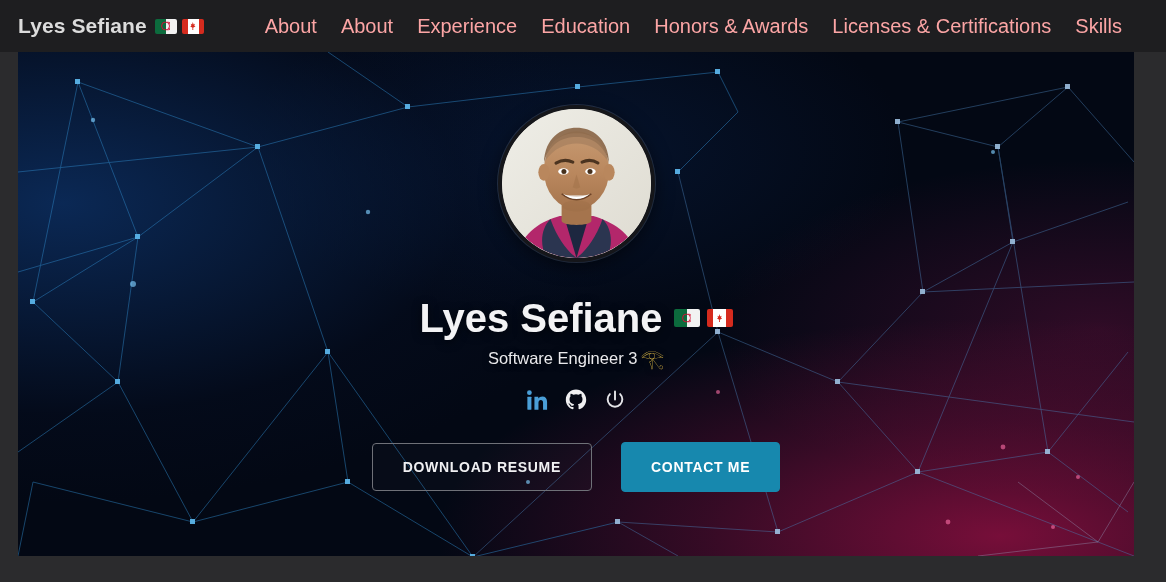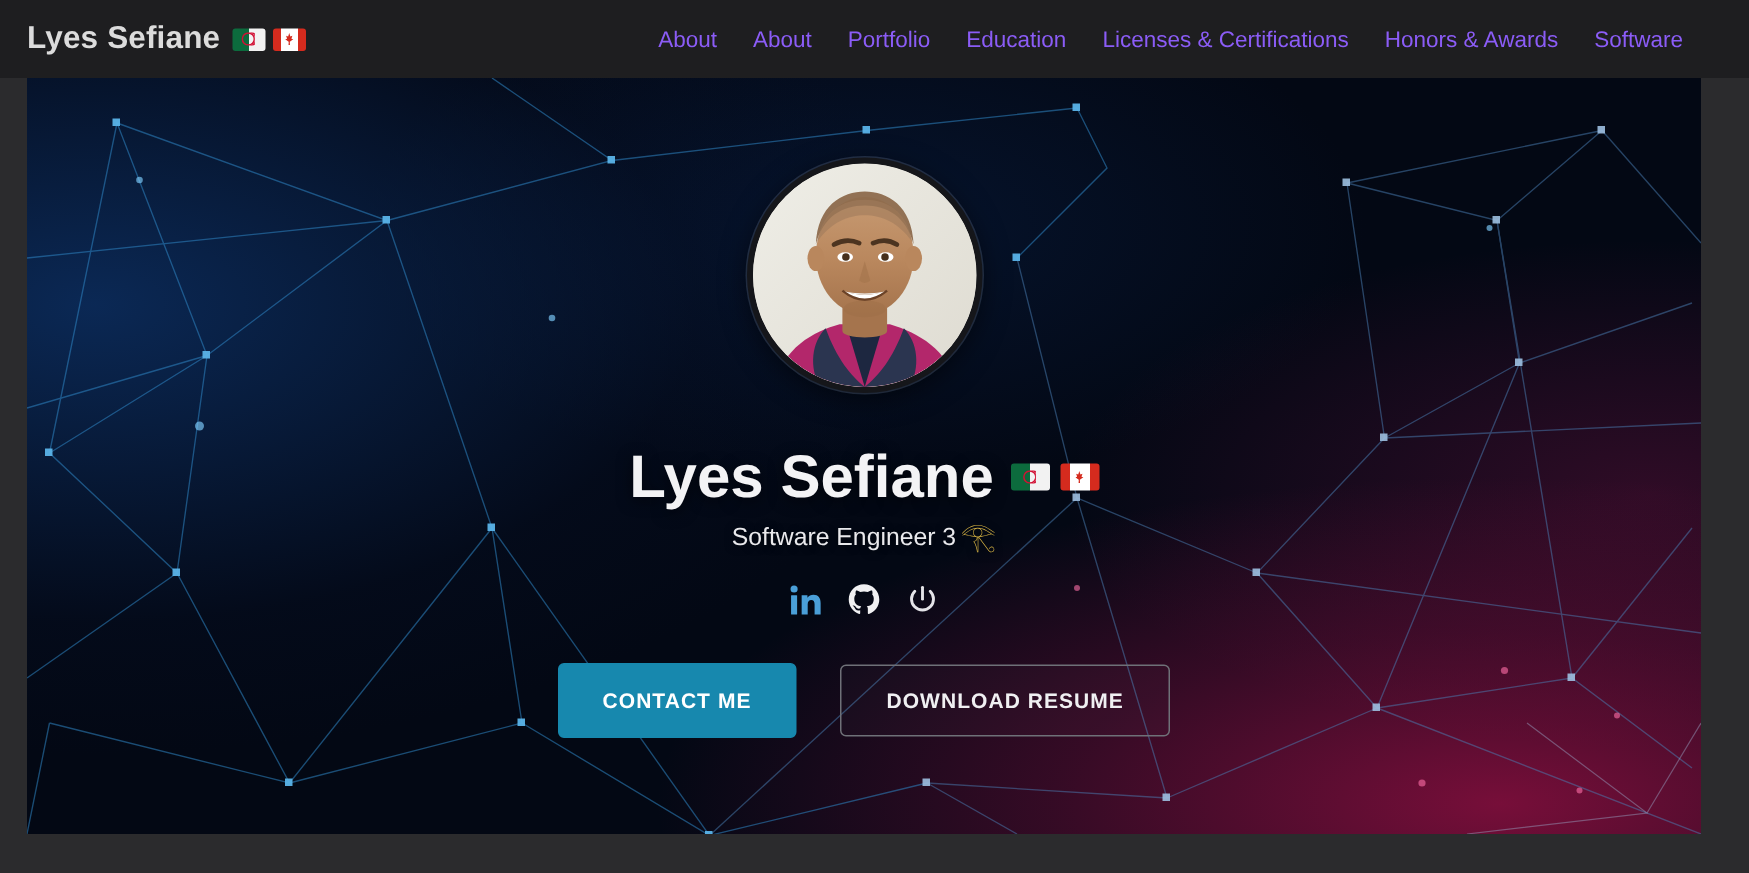--- a/index.html
+++ b/index.html
@@ -76,22 +76,22 @@
   }
   .flag-lg { width: 26px; height: 18px; }
 
   .nav-links {
     display: flex;
     align-items: center;
     gap: 0;
     margin-right: 14px;
   }
   .nav-link {
-    color: #8b5cf6;
-    font-size: 15px;
+    color: #fca5a5;
+    font-size: 20px;
     padding: 6px 12px;
     text-decoration: none;
     white-space: nowrap;
     cursor: pointer;
   }
 
   
   .hero {
     position: absolute;
     top: 52px;
@@ -197,25 +197,25 @@
     <span>Lyes Sefiane</span>
     <span class="brand-flags">
       <span class="flag flag-dz"></span>
       <span class="flag flag-ca"></span>
     </span>
   </div>
 
   <div class="nav-links">
     <a class="nav-link">About</a>
     <a class="nav-link">About</a>
-    <a class="nav-link">Portfolio</a>
+    <a class="nav-link">Experience</a>
     <a class="nav-link">Education</a>
+    <a class="nav-link">Honors &amp; Awards</a>
     <a class="nav-link">Licenses &amp; Certifications</a>
-    <a class="nav-link">Honors &amp; Awards</a>
-    <a class="nav-link">Software</a>
+    <a class="nav-link">Skills</a>
   </div>
 </div>
 
 <div class="hero">
 
   <svg class="hero-net" viewBox="0 0 1116 504" preserveAspectRatio="none">
     <g stroke="#2e85c4" stroke-width="0.9" opacity="0.55" fill="none">
       <path d="M60,30 L240,95 L120,185 L60,30 Z"></path>
       <path d="M240,95 L390,55 L310,0"></path>
       <path d="M120,185 L15,250 L100,330 L120,185"></path>
@@ -383,18 +383,18 @@
       </a>
       <a class="social">
         <svg width="22" height="22" viewBox="0 0 24 24" fill="none" stroke="#e4e4e8" stroke-width="2.1" stroke-linecap="round">
           <path d="M12 2.8 V11.4"></path>
           <path d="M17.6 5.6 a8 8 0 1 1 -11.2 0"></path>
         </svg>
       </a>
     </div>
 
     <div class="cta-row">
+      <button class="btn btn-outline">DOWNLOAD RESUME</button>
       <button class="btn btn-solid">CONTACT ME</button>
-      <button class="btn btn-outline">DOWNLOAD RESUME</button>
     </div>
 
   </div>
 </div>
 
 </body></html>

